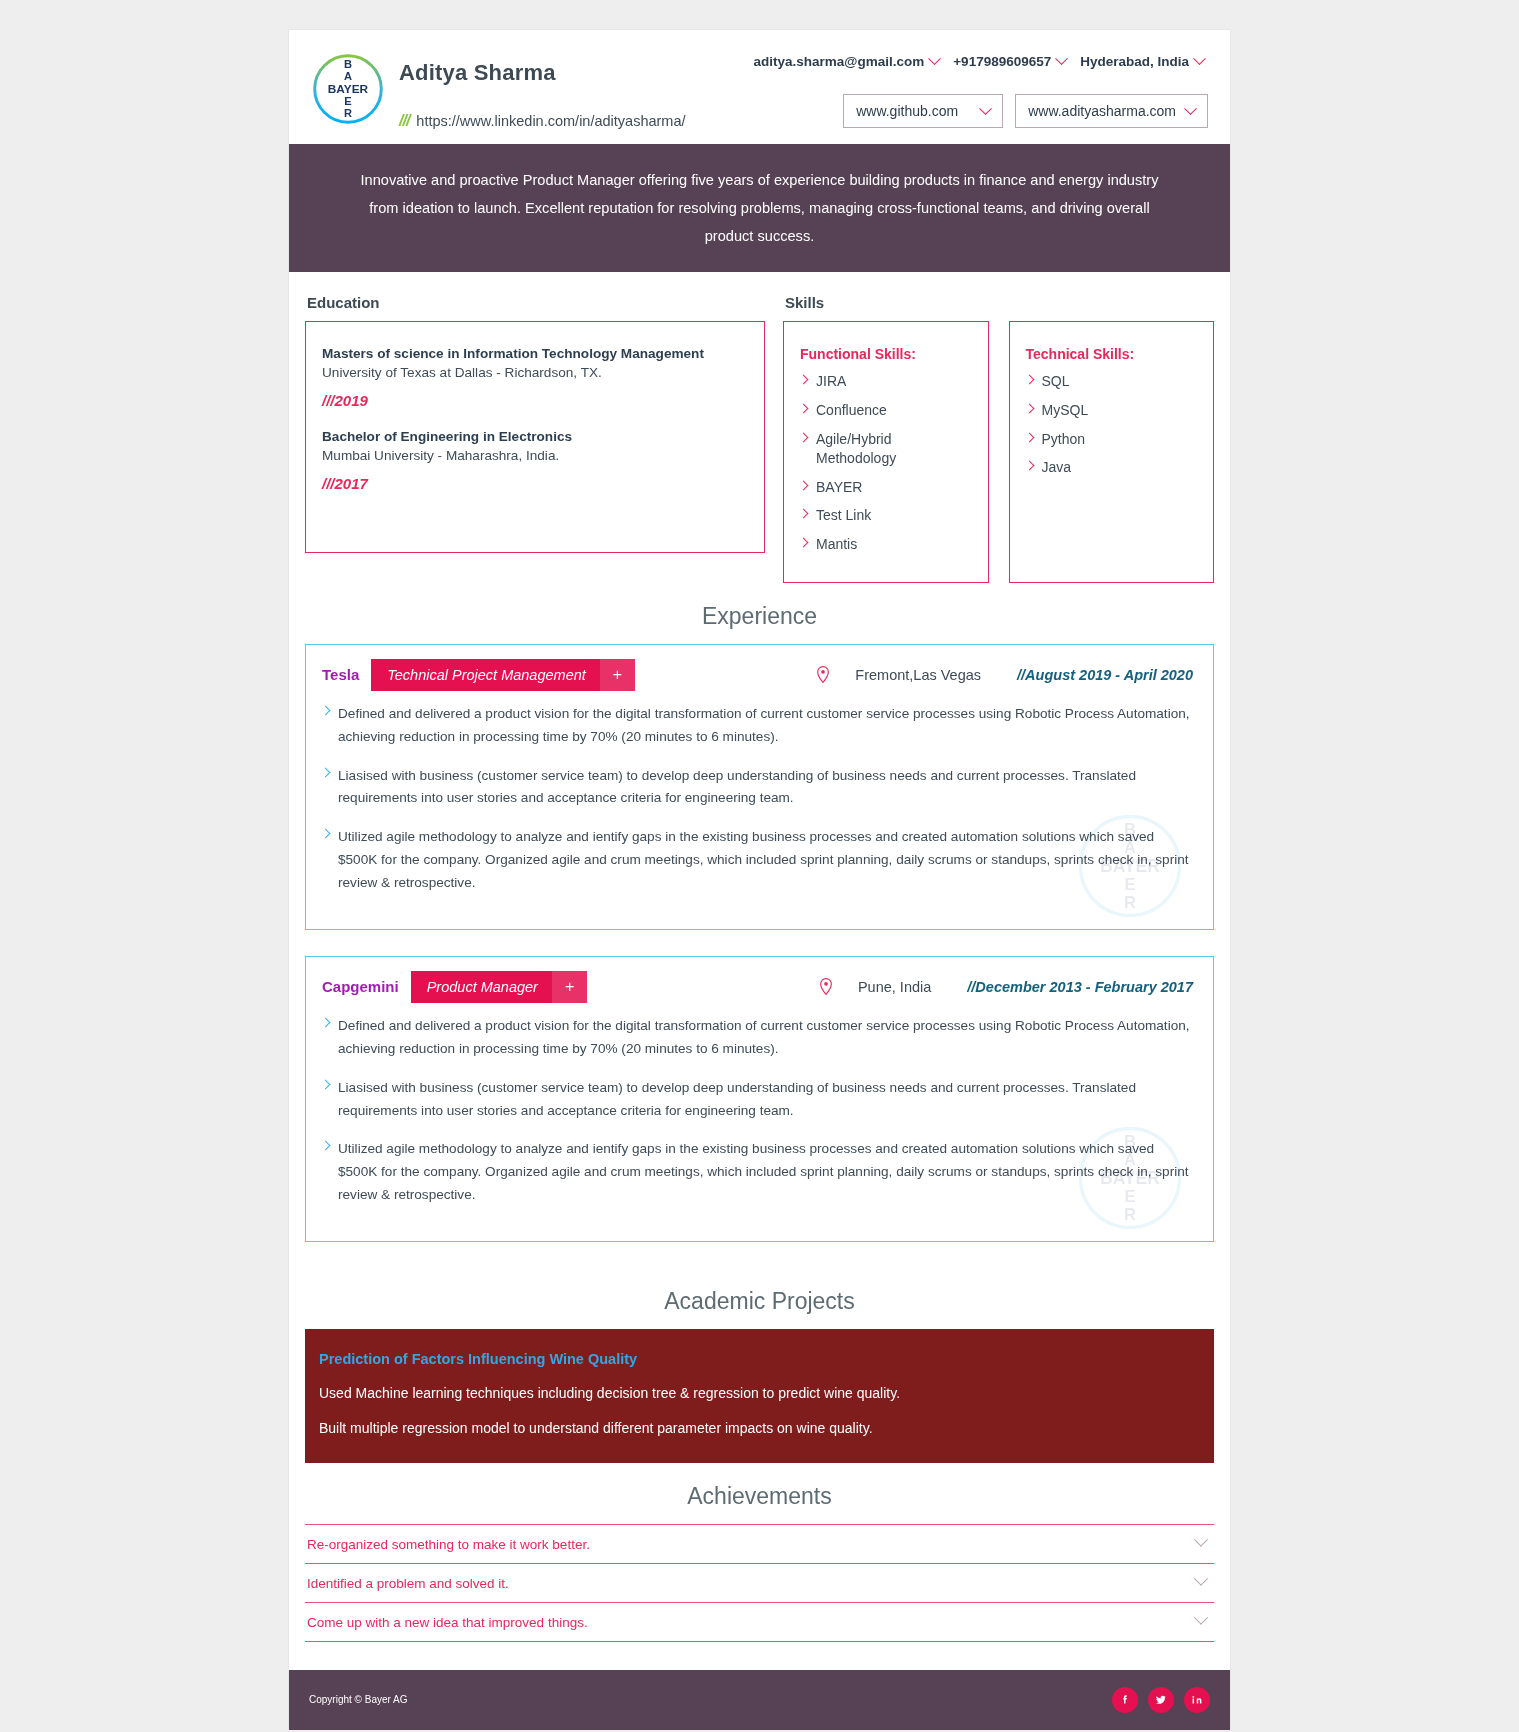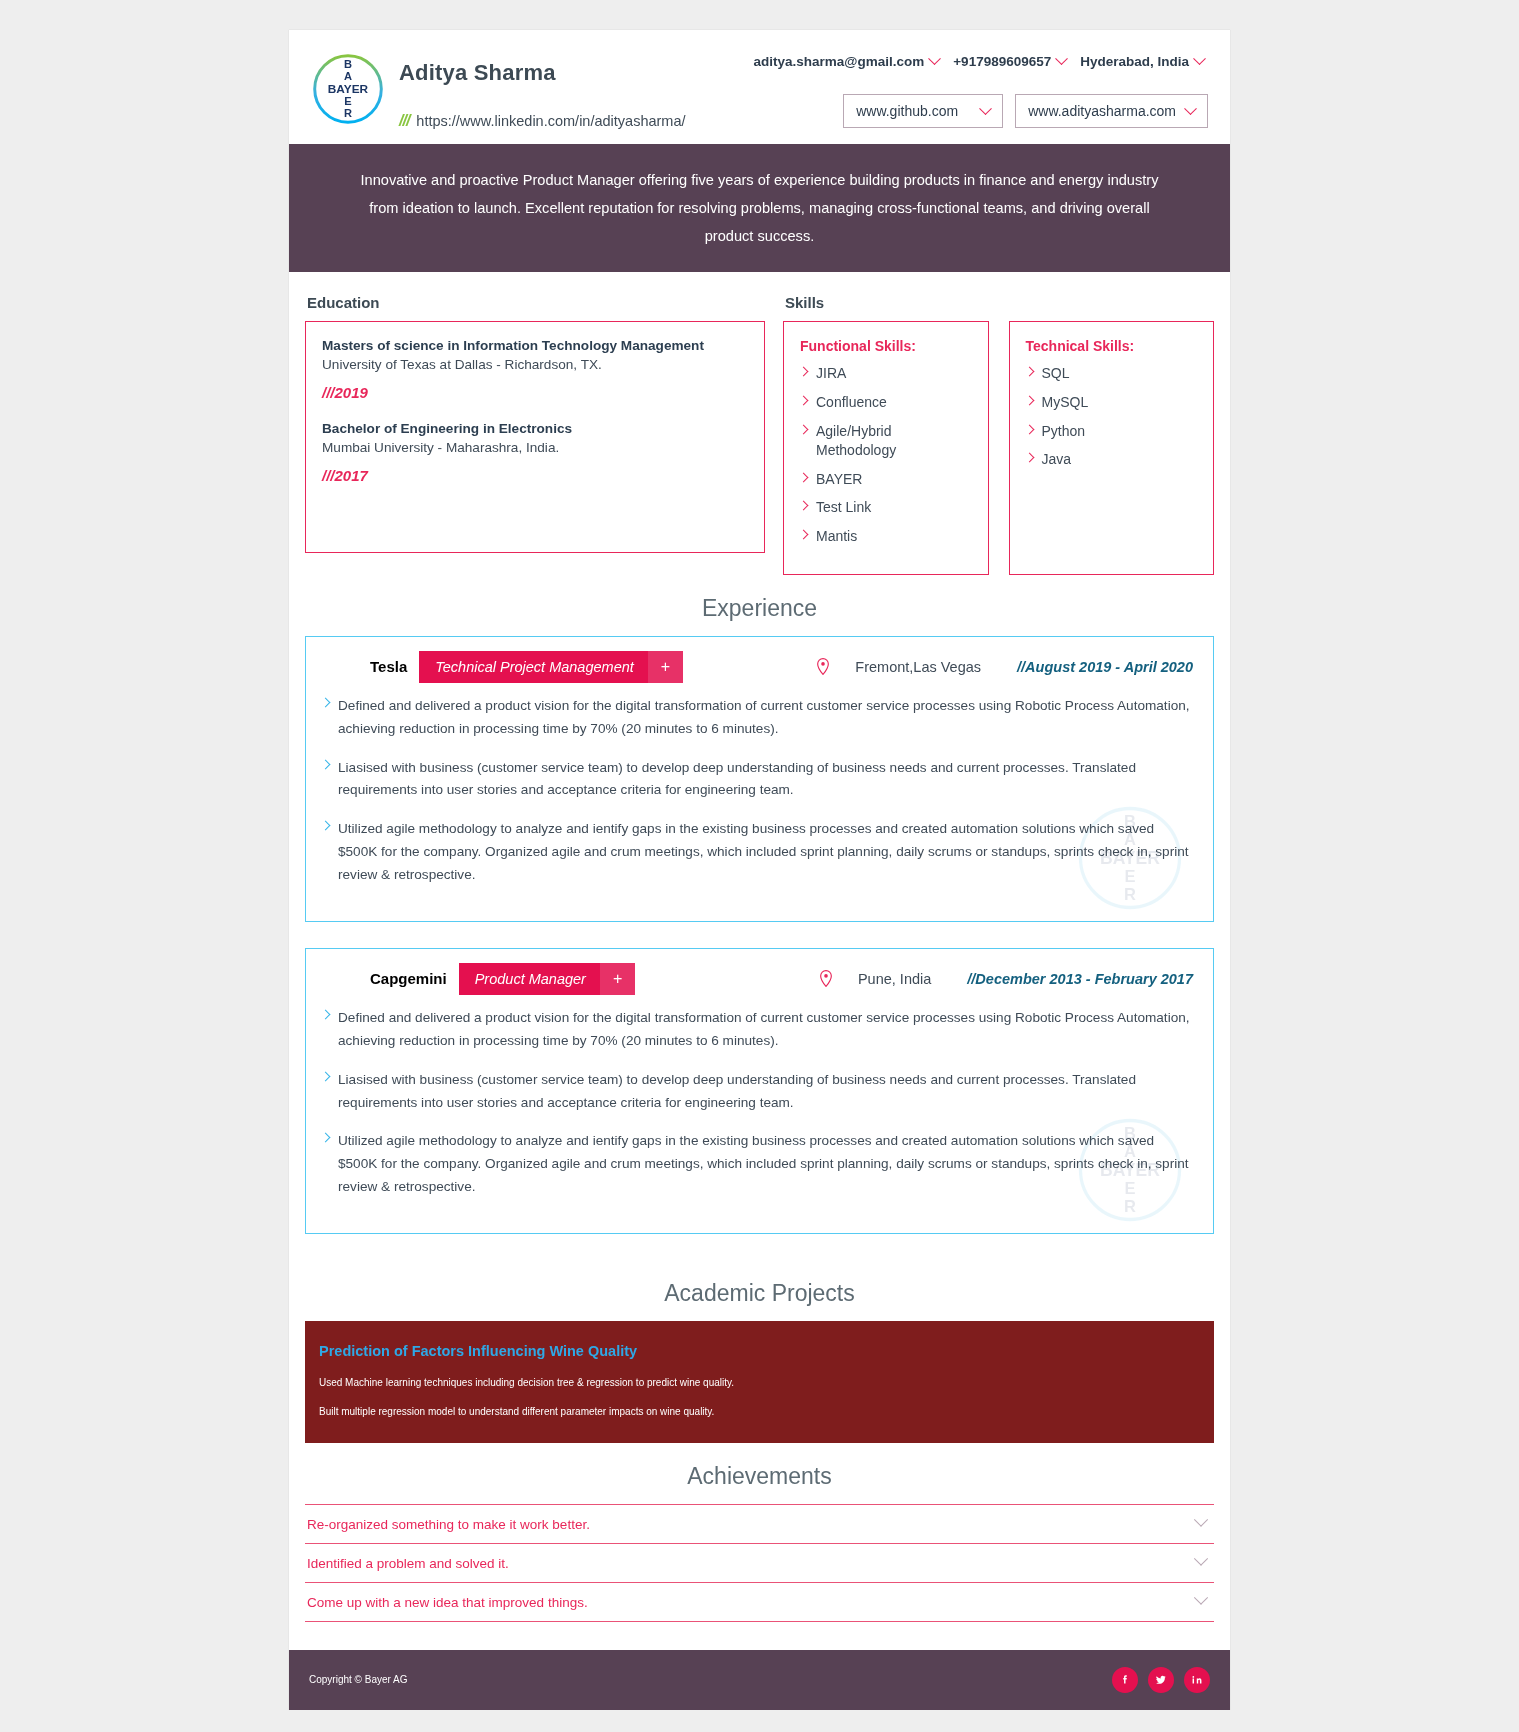--- a/index.html
+++ b/index.html
@@ -113,21 +113,21 @@
   .col-edu { flex: 0 0 460px; }
   .col-skills { flex: 1 1 auto; }
   .sec-label {
     font-size: 15px;
     font-weight: bold;
     color: #3d4a54;
     margin: 6px 0 10px 2px;
   }
   .box {
     border: 1.5px solid #e8275a;
-    padding: 16px 16px 18px 16px;
+    padding: 24px 16px 18px 16px;
   }
   .edu-box { min-height: 232px; }
   .edu-title {
     font-size: 13.6px;
     font-weight: bold;
     color: #2c3e50;
     margin-bottom: 4px;
   }
   .edu-sub {
     font-size: 13.6px;
@@ -197,24 +197,23 @@
   .exp-head {
     display: flex;
     align-items: center;
     margin-bottom: 12px;
     position: relative;
     z-index: 2;
   }
   .company {
     font-size: 15px;
     font-weight: bold;
-    color: #000000;
+    color: #a21caf;
     margin-right: 12px;
     white-space: nowrap;
-    margin-left: 48px;
   }
   .role-badge {
     background: #e4104f;
     color: #fff;
     display: flex;
     align-items: center;
     font-style: italic;
     font-size: 14.5px;
     padding: 0;
   }
@@ -269,21 +268,21 @@
     color: #fff;
     padding: 22px 14px 24px 14px;
   }
   .proj-title {
     color: #2fa8e6;
     font-weight: bold;
     font-size: 14.5px;
     margin-bottom: 16px;
   }
   .proj-line {
-    font-size: 10px;
+    font-size: 14px;
     line-height: 1.5;
     margin-bottom: 14px;
   }
   .proj-line:last-child { margin-bottom: 0; }
 
   
   .ach-wrap { padding: 0 16px 28px 16px; }
   .ach-row {
     border-top: 1.2px solid #ea5277;
     display: flex;

